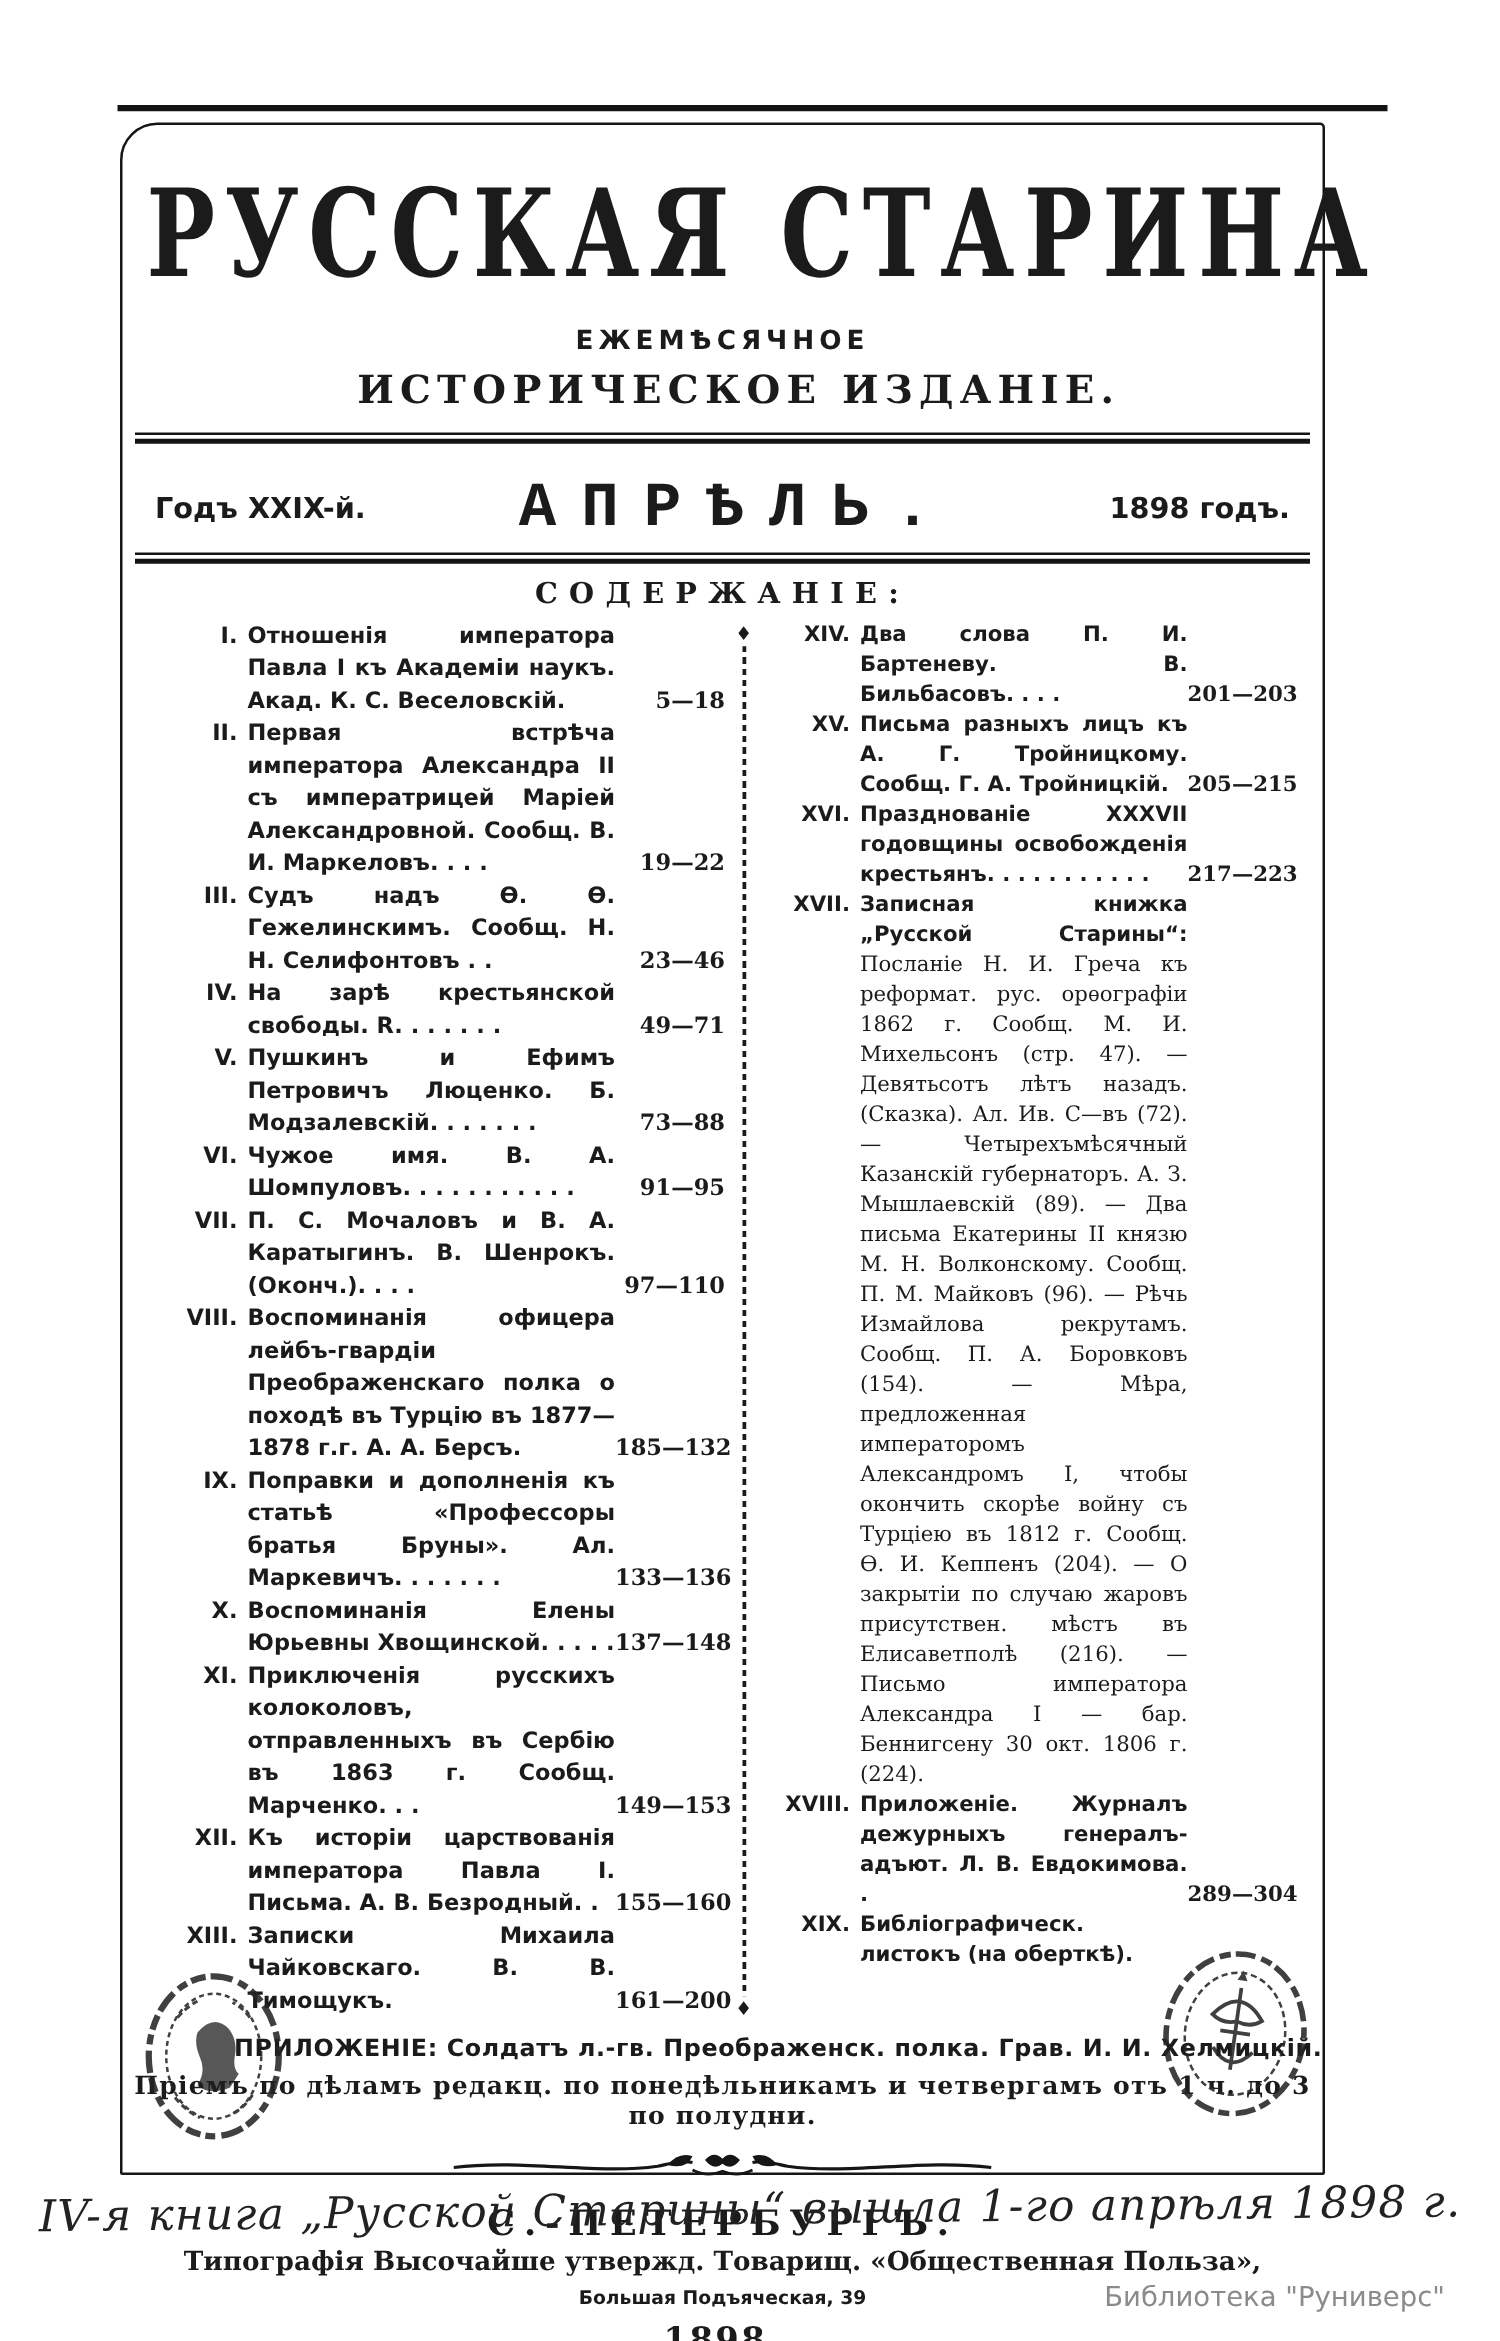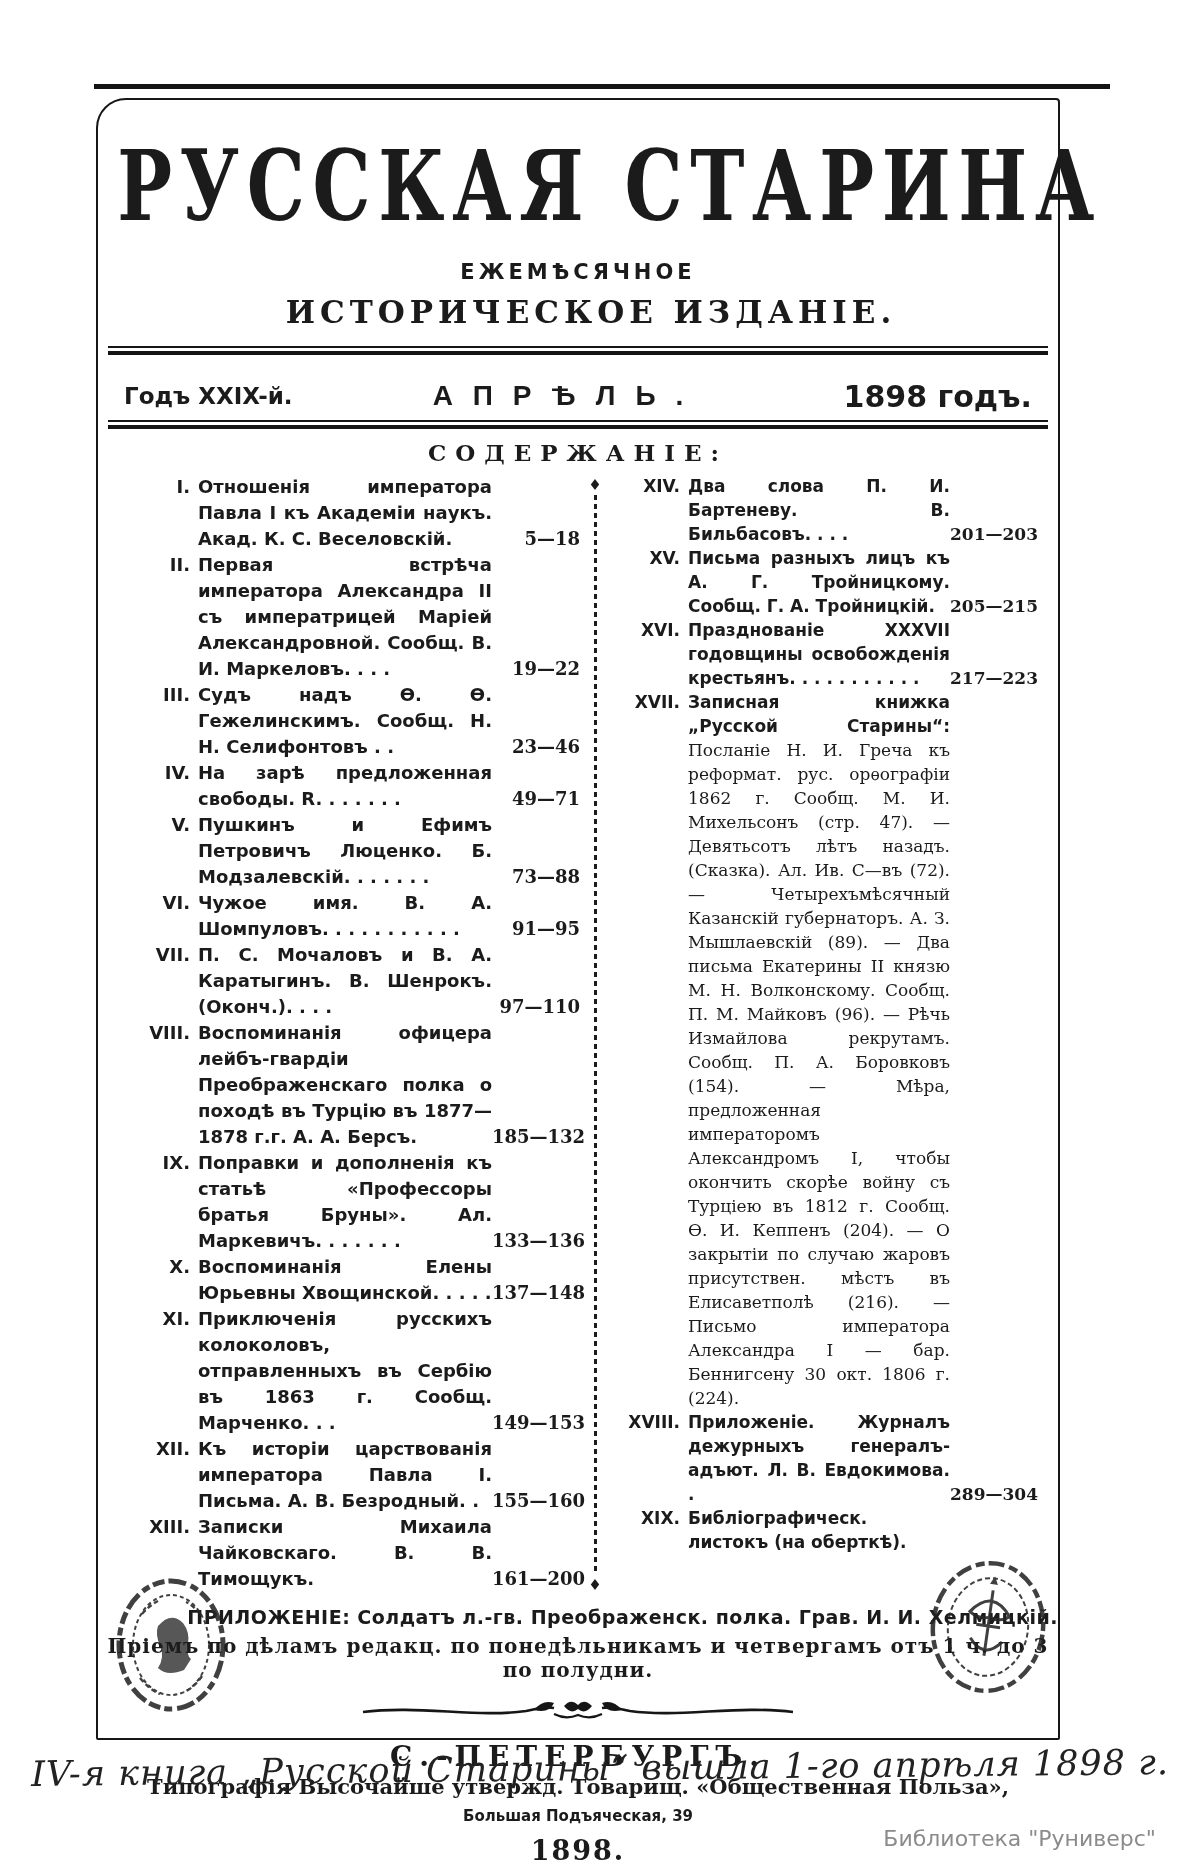--- a/index.html
+++ b/index.html
@@ -28,22 +28,22 @@
   .m-sub2{margin-top:10px;font-family:"DejaVu Serif", serif;font-weight:bold;font-size:31px;letter-spacing:5px;margin-left:26px;}
   .rule{margin:0 10px;background:#141414;}
   .rule.thin{height:2px;}
   .rule.thick{height:4px;}
   .rule.gap{margin-top:3px;}
   .band{
     display:flex;align-items:center;justify-content:space-between;
     padding:4px 26px 6px 26px;margin-top:20px;
   }
   .band .edition{font-family:"DejaVu Sans", sans-serif;font-weight:bold;font-size:23px;white-space:nowrap;}
-  .band .month{font-family:Liberation Sans, sans-serif;font-weight:bold;font-size:28px;letter-spacing:20px;white-space:nowrap;text-align:right;}
-  .band .year{font-family:"DejaVu Sans", sans-serif;font-weight:bold;font-size:30px;white-space:nowrap;}
+  .band .month{font-family:Liberation Mono, monospace;font-weight:bold;font-size:50px;letter-spacing:20px;white-space:nowrap;text-align:right;}
+  .band .year{font-family:"DejaVu Sans", sans-serif;font-weight:bold;font-size:23px;white-space:nowrap;}
   
   .toc-heading{
     text-align:center;margin-top:10px;
     font-family:"DejaVu Serif", serif;font-weight:bold;
     font-size:23px;letter-spacing:9px;
   }
   .toc-wrap{display:flex;padding:8px 20px 0 30px;}
   .toc-col{display:block;}
   .toc-col.left{width:452px;}
   .toc-col.right{flex:1;}
@@ -148,21 +148,21 @@
     <div class="toc-title"><span class="t">Первая встрѣча императора Александра II съ императрицей Маріей Александровной. Сообщ. В. И. Маркеловъ. . . .</span></div>
     <div class="toc-pages">19—22</div>
   </div>
         <div class="toc-row">
     <div class="toc-num">III.</div>
     <div class="toc-title"><span class="t">Судъ надъ Ѳ. Ѳ. Гежелинскимъ. Сообщ. Н. Н. Селифонтовъ . .</span></div>
     <div class="toc-pages">23—46</div>
   </div>
         <div class="toc-row">
     <div class="toc-num">IV.</div>
-    <div class="toc-title"><span class="t">На зарѣ предложенная свободы. R. . . . . . .</span></div>
+    <div class="toc-title"><span class="t">На зарѣ крестьянской свободы. R. . . . . . .</span></div>
     <div class="toc-pages">49—71</div>
   </div>
         <div class="toc-row">
     <div class="toc-num">V.</div>
     <div class="toc-title"><span class="t">Пушкинъ и Ефимъ Петровичъ Люценко. Б. Модзалевскій. . . . . . .</span></div>
     <div class="toc-pages">73—88</div>
   </div>
         <div class="toc-row">
     <div class="toc-num">VI.</div>
     <div class="toc-title"><span class="t">Чужое имя. В. А. Шомпуловъ. . . . . . . . . . .</span></div>

